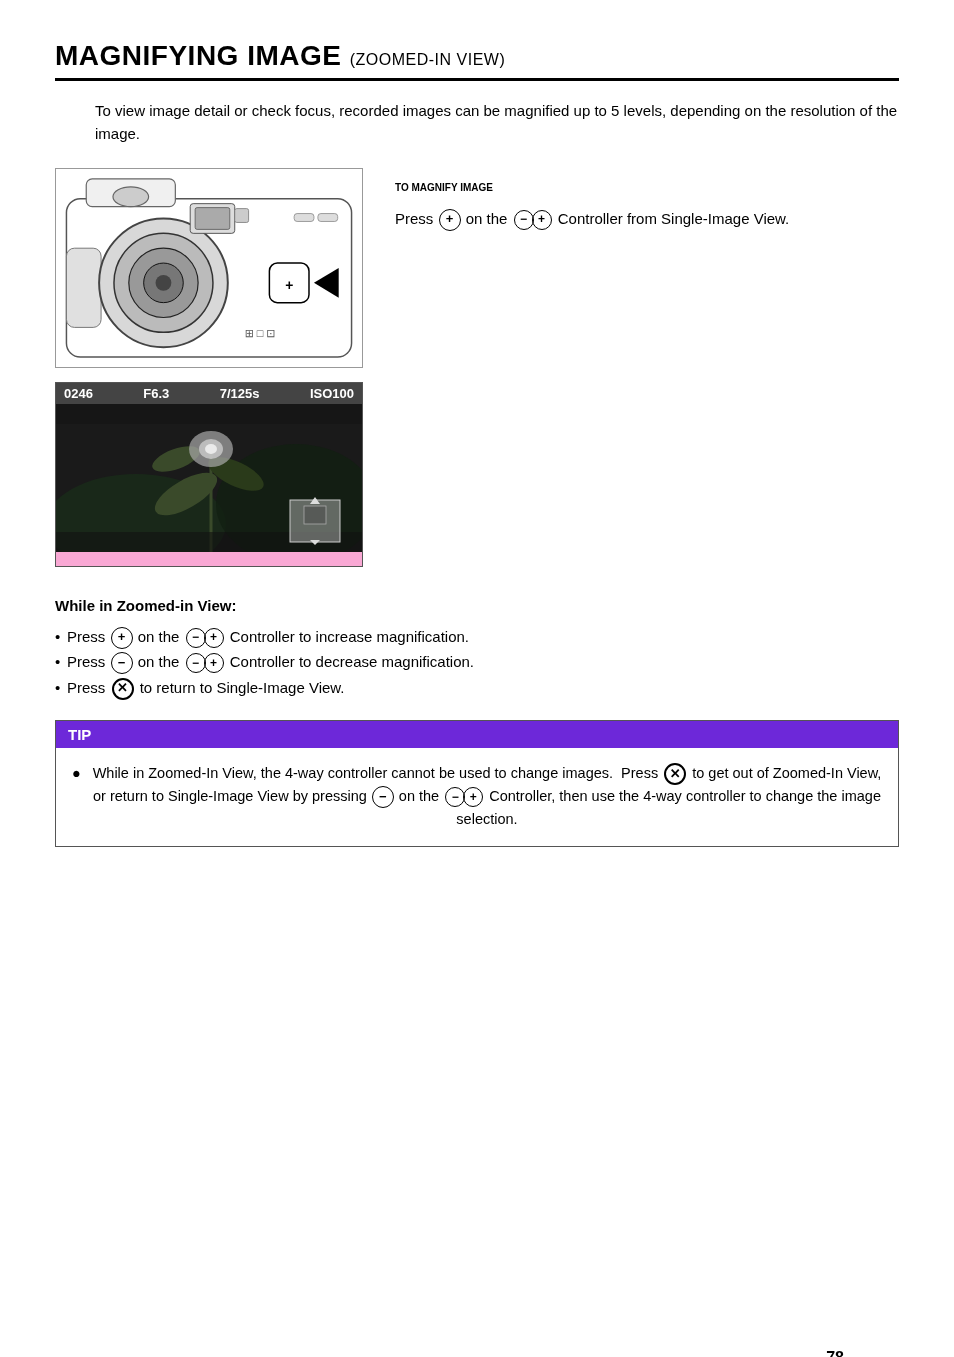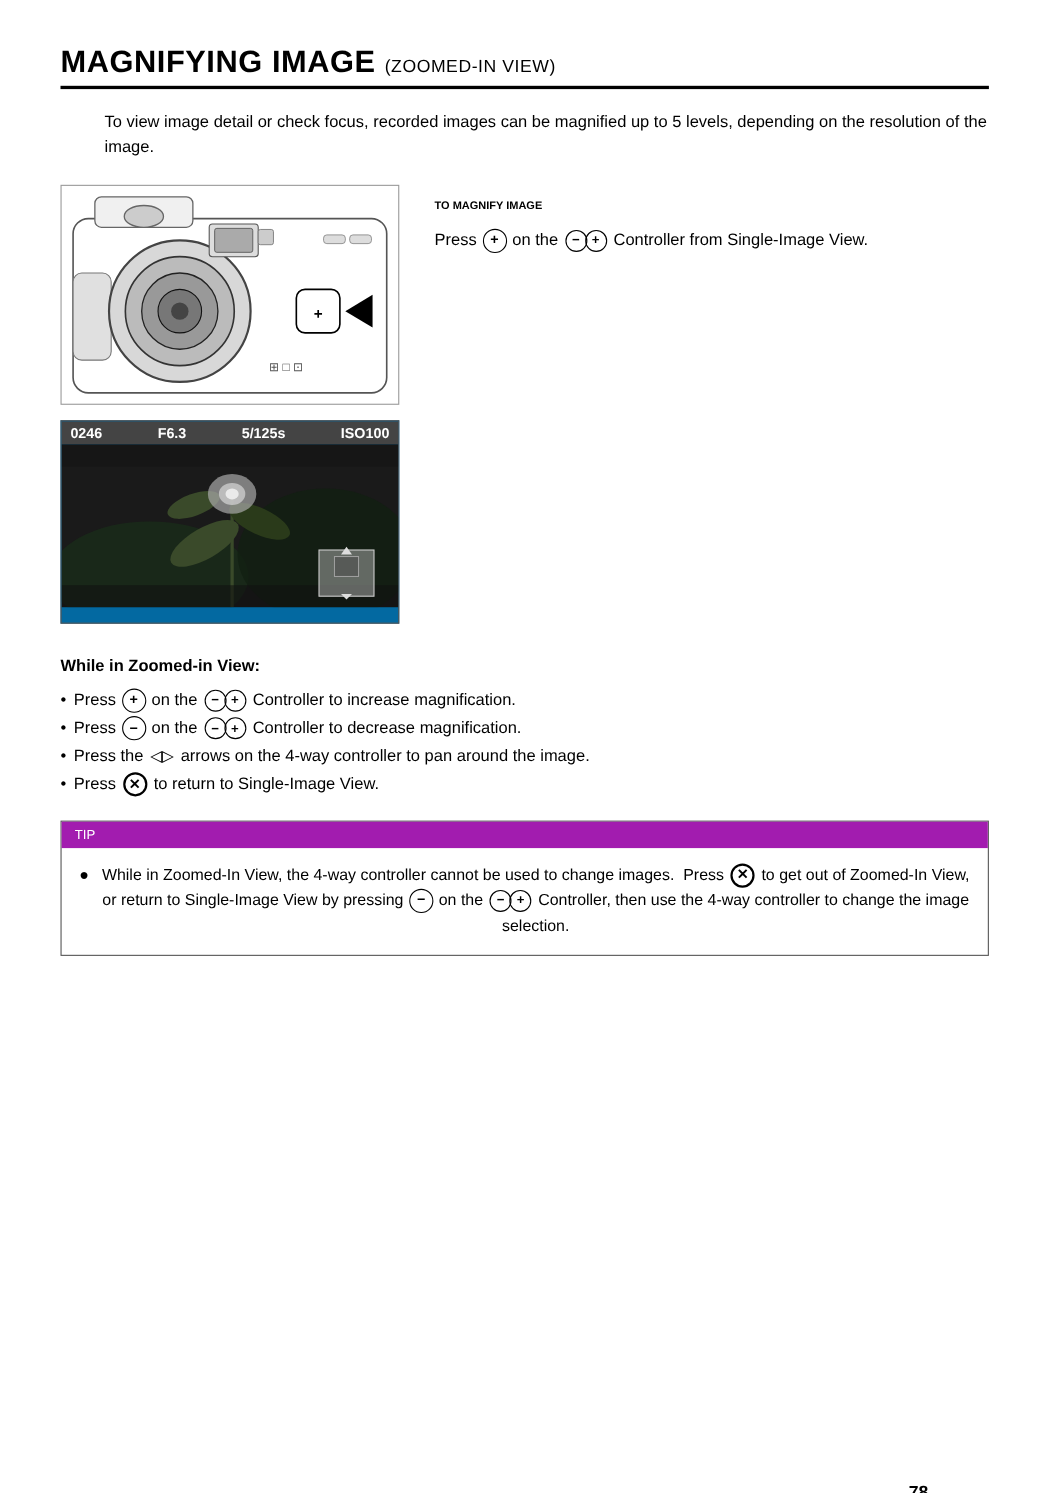--- a/index.html
+++ b/index.html
@@ -65,21 +65,21 @@
 
     .camera-diagram svg {
       width: 100%;
       height: 100%;
     }
 
     
     .lcd-preview {
       width: 308px;
       height: 185px;
-      background: #0369a1;
+      background: #f9a8d4;
       border: 1.5px solid #555;
       position: relative;
       overflow: hidden;
     }
 
     .lcd-header {
       background: #444;
       color: #fff;
       font-size: 13px;
       font-weight: bold;
@@ -224,24 +224,24 @@
       background: #fff;
     }
 
     
     .tip-box {
       border: 1.5px solid #555;
       margin-top: 20px;
     }
 
     .tip-header {
-      background: #a21caf;
+      background: #6d28d9;
       color: #fff;
-      font-size: 12px;
-      font-weight: 400;
+      font-size: 15px;
+      font-weight: 700;
       padding: 5px 12px;
     }
 
     .tip-content {
       padding: 14px 16px;
       font-size: 14.5px;
       line-height: 1.6;
     }
 
     .tip-content p {
@@ -344,21 +344,21 @@
 
           <rect x="240" y="45" width="20" height="8" rx="3" fill="#ddd" stroke="#888" stroke-width="0.8"></rect>
           <rect x="264" y="45" width="20" height="8" rx="3" fill="#ddd" stroke="#888" stroke-width="0.8"></rect>
         </svg>
       </div>
 
       <div class="lcd-preview">
         <div class="lcd-header">
           <span>0246</span>
           <span>F6.3</span>
-          <span>5/125s</span>
+          <span>7/125s</span>
           <span>ISO100</span>
         </div>
         <div class="lcd-image-area">
           
           <svg viewBox="0 0 308 148" width="308" height="148" xmlns="http://www.w3.org/2000/svg">
 
             <rect width="308" height="148" fill="#1a1a1a"></rect>
 
             <ellipse cx="80" cy="120" rx="90" ry="50" fill="#1a2a1a" opacity="0.9"></ellipse>
             <ellipse cx="240" cy="100" rx="80" ry="60" fill="#111f11" opacity="0.8"></ellipse>
@@ -424,25 +424,20 @@
         <span>Press </span>
         <span class="btn-icon-minus">−</span>
         <span> on the </span>
         <span class="controller-inline">
           <span class="c-minus">−</span>
             <span class="c-plus">+</span>
         </span>
         <span>  Controller to decrease magnification.</span>
       </li>
 
-      <li>
-        <span>Press the </span>
-        <span class="pan-icon">◁▷</span>
-        <span> arrows on the 4-way controller to pan around the image.</span>
-      </li>
 
       <li>
         <span>Press </span>
         <span class="x-btn">✕</span>
         <span> to return to Single-Image View.</span>
       </li>
 
     </ul>
   </div>
 

